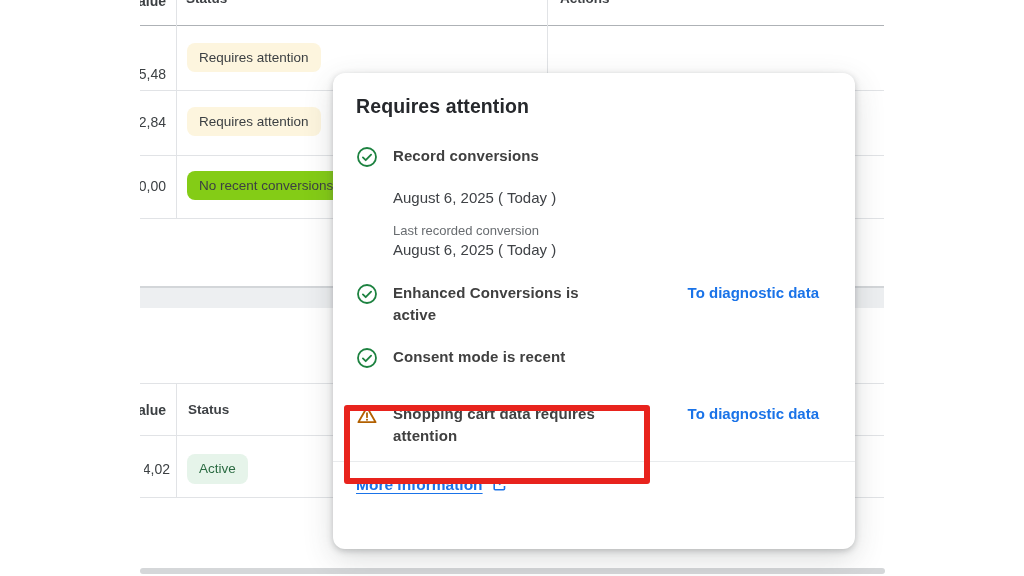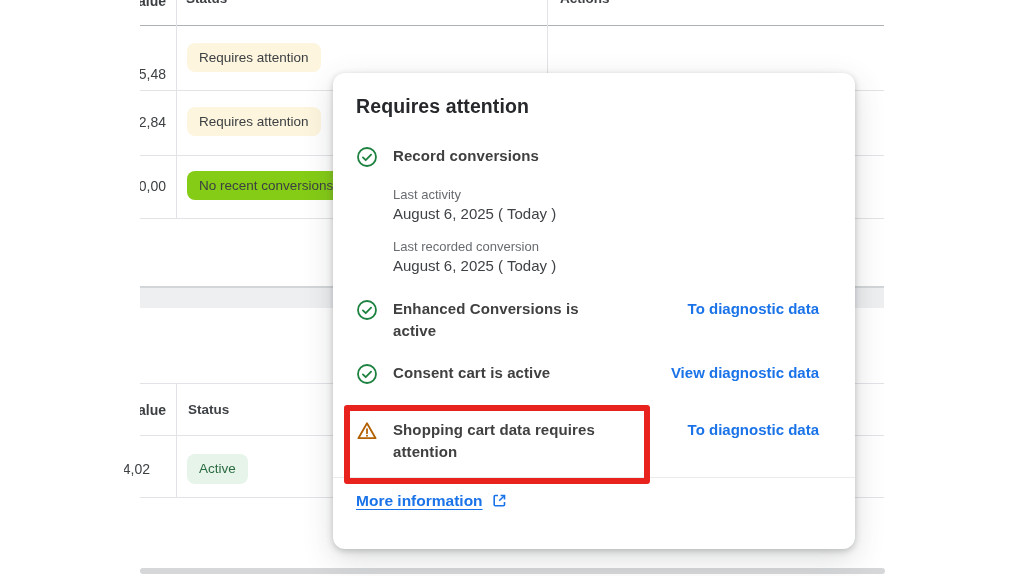--- a/index.html
+++ b/index.html
@@ -103,21 +103,21 @@
     <div class="hline" style="left:140px; top:383px; width:744px;"></div>
     <div class="hline" style="left:140px; top:435px; width:744px;"></div>
     <div class="hline" style="left:140px; top:497px; width:744px;"></div>
     <div class="vline" style="left:176px; top:383px; height:114px;"></div>
 
     <div class="clip-cell" style="left:140px; top:399px; width:26px; height:22px;">
       <span class="num col-header" style="line-height:22px;">Value</span>
     </div>
     <div class="col-header" style="left:188px; top:402px;">Status</div>
 
-    <div class="clip-cell" style="left:124px; top:455px; width:26px;">
+    <div class="clip-cell" style="left:144px; top:455px; width:26px;">
       <span class="num">4,02</span>
     </div>
     <div class="badge positive" style="top:454px; height:30px; line-height:30px;">Active</div>
   </div>
 
   <div class="bottom-scrollbar"></div>
 
   <div class="popup">
     <div class="popup-inner">
 
@@ -130,21 +130,20 @@
               <circle cx="11" cy="11" r="9" fill="none" stroke="#1d8240" stroke-width="1.8"></circle>
               <path d="M6.9 11.4l2.8 2.8 5.4-5.6" fill="none" stroke="#1d8240" stroke-width="1.8" stroke-linecap="round" stroke-linejoin="round"></path>
             </svg>
         </span>
         <span class="label">Record conversions</span>
       </div>
 
       
       <div class="details-block">
         <div class="detail-group">
-          <div class="detail-label">Last activity</div>
           <div class="detail-value">August 6, 2025 ( Today )</div>
         </div>
         <div class="detail-group">
           <div class="detail-label">Last recorded conversion</div>
           <div class="detail-value">August 6, 2025 ( Today )</div>
         </div>
       </div>
 
       
       <div class="item mb-item2">
@@ -159,22 +158,21 @@
       </div>
 
       
       <div class="item mb-item3">
         <span class="icon-col">
           <svg width="22" height="22" viewBox="0 0 22 22">
               <circle cx="11" cy="11" r="9" fill="none" stroke="#1d8240" stroke-width="1.8"></circle>
               <path d="M6.9 11.4l2.8 2.8 5.4-5.6" fill="none" stroke="#1d8240" stroke-width="1.8" stroke-linecap="round" stroke-linejoin="round"></path>
             </svg>
         </span>
-        <span class="label">Consent cart is active</span>
-        <a class="link">View diagnostic data</a>
+        <span class="label">Consent mode is recent</span>
       </div>
 
       
       <div class="item">
         <span class="icon-col">
           <svg width="22" height="22" viewBox="0 0 22 22">
               <path d="M11 3.2 L19.6 18.2 H2.4 Z" fill="none" stroke="#b26000" stroke-width="1.8" stroke-linejoin="round"></path>
               <path d="M11 9.2v4" stroke="#b26000" stroke-width="1.8" stroke-linecap="round"></path>
               <circle cx="11" cy="15.7" r="1" fill="#b26000"></circle>
             </svg>

